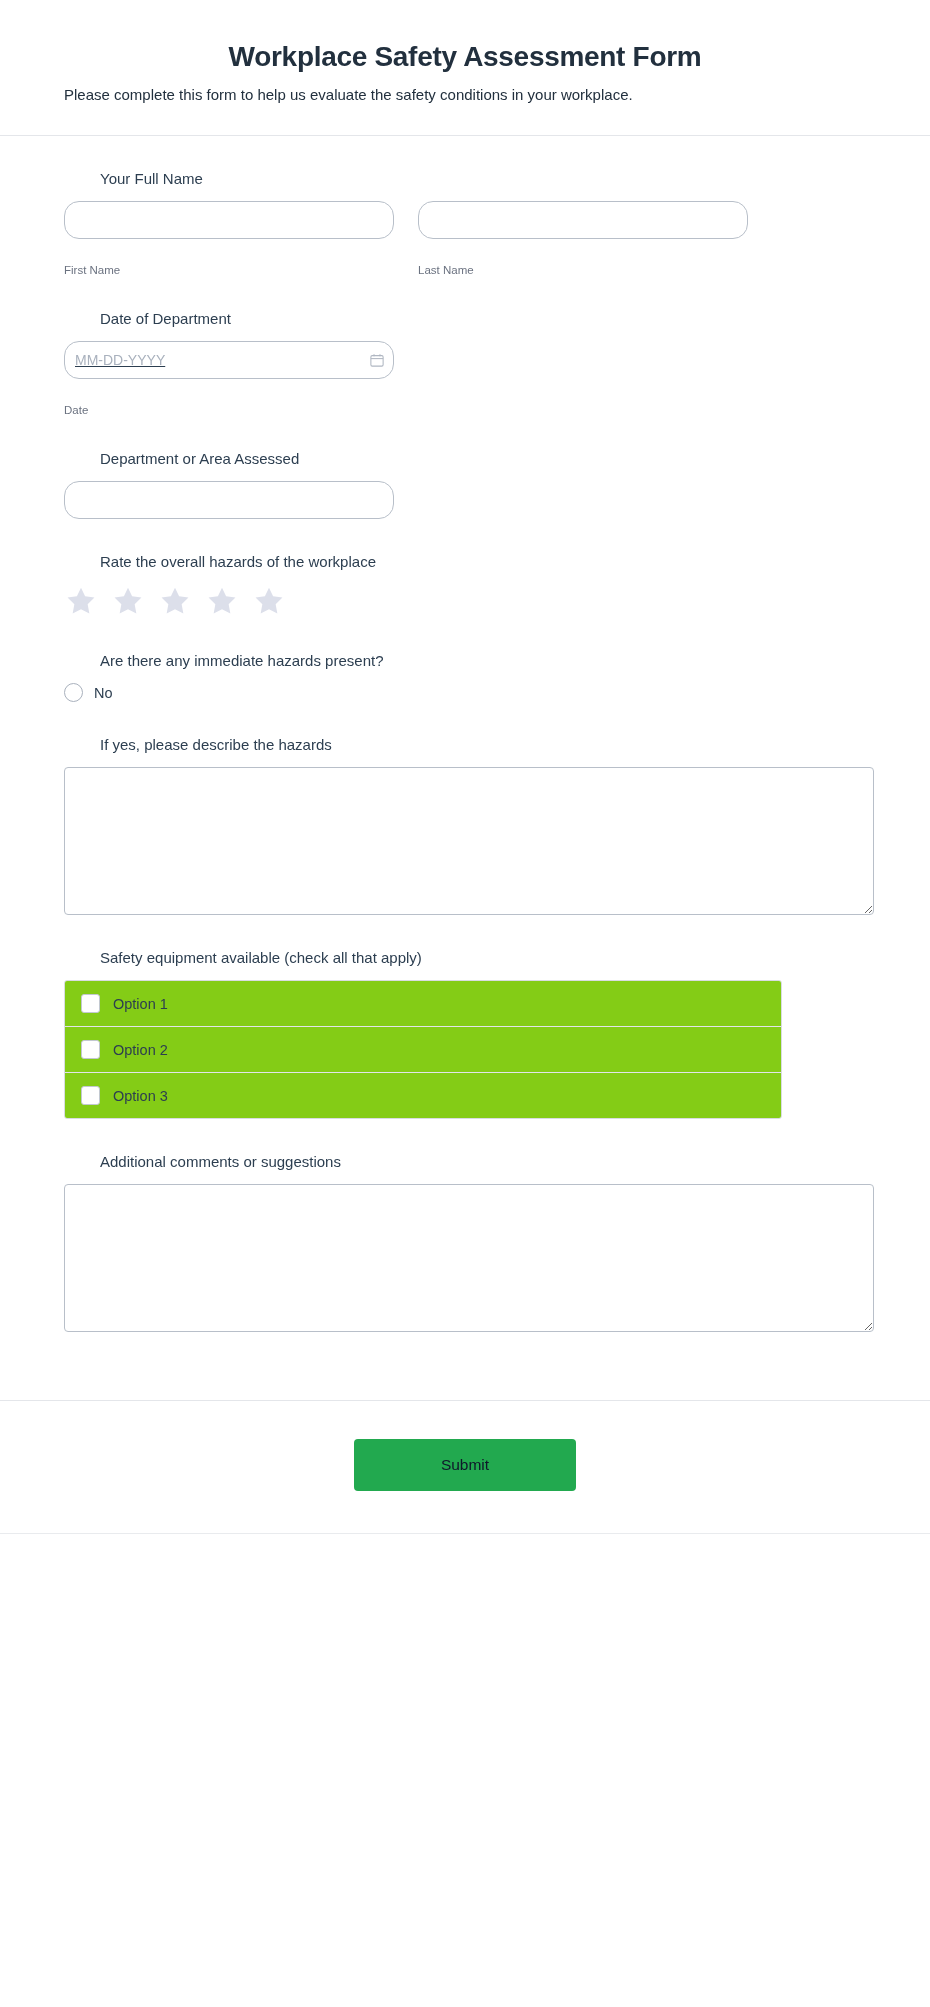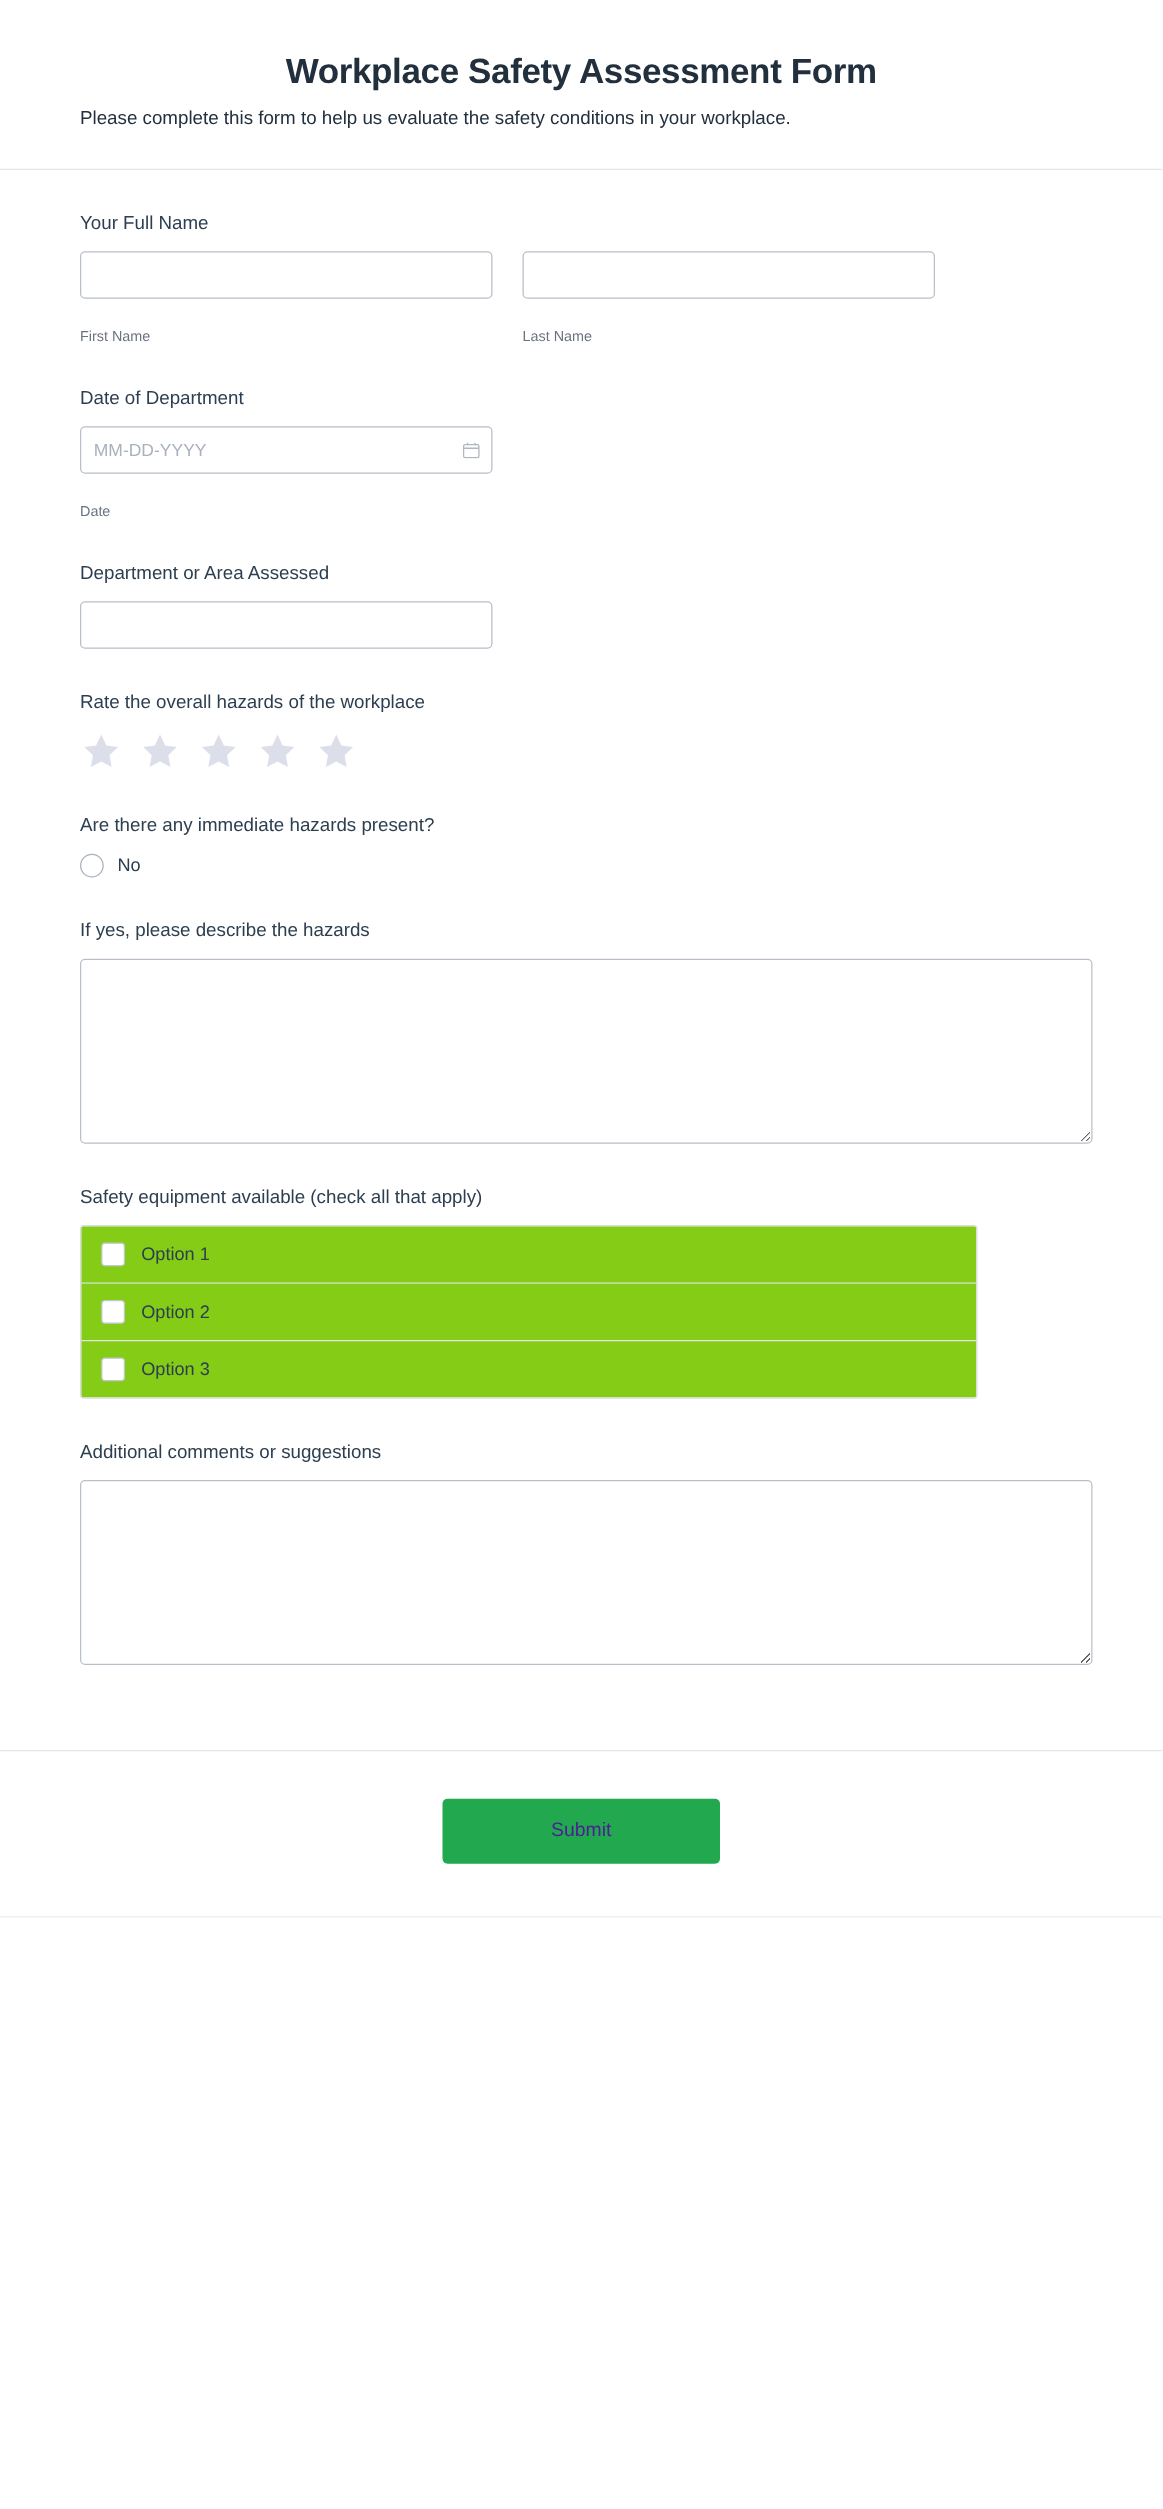--- a/index.html
+++ b/index.html
@@ -43,38 +43,40 @@
     padding: 34px 64px 10px 64px;
   }
   .field-block {
     margin-bottom: 34px;
   }
   .field-label {
     font-size: 15px;
     color: #2c3e50;
     margin-bottom: 14px;
     display: block;
+    margin-left: 36px;
   }
   .sub-label {
     font-size: 11.5px;
     color: #6b7280;
     margin-top: 25px;
     display: block;
   }
   .text-input {
     width: 100%;
     height: 38px;
     border: 1px solid #b8bfc9;
-    border-radius: 4px;
+    border-radius: 15px;
     background: #ffffff;
     font-size: 14px;
     color: #2c3e50;
     padding: 0 10px;
     font-family: "Liberation Sans", sans-serif;
     outline: none;
+    text-decoration: underline;
   }
   .text-input::placeholder { color: #a9b1bd; }
   .name-row {
     display: flex;
     gap: 24px;
   }
   .name-col { width: 330px; }
   .date-wrap {
     position: relative;
     width: 330px;
@@ -174,21 +176,21 @@
   .form-footer {
     border-top: 1px solid #e4e6ea;
     padding: 38px 0 42px 0;
     text-align: center;
     margin-top: 24px;
   }
   .submit-btn {
     width: 222px;
     height: 52px;
     background: #22a94f;
-    color: #4c1d95;
+    color: #0f172a;
     border: none;
     border-radius: 4px;
     font-size: 15.5px;
     font-family: "Liberation Sans", sans-serif;
     cursor: pointer;
   }
   .bottom-rule {
     border-top: 1px solid #e9ebee;
     height: 1px;
     margin: 0;

